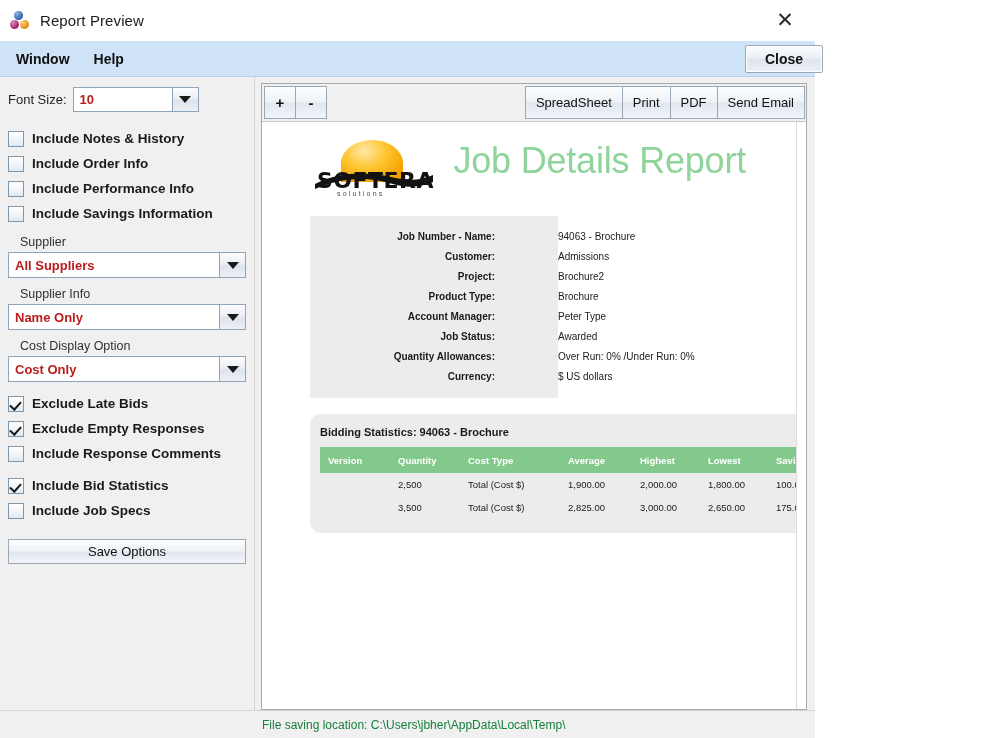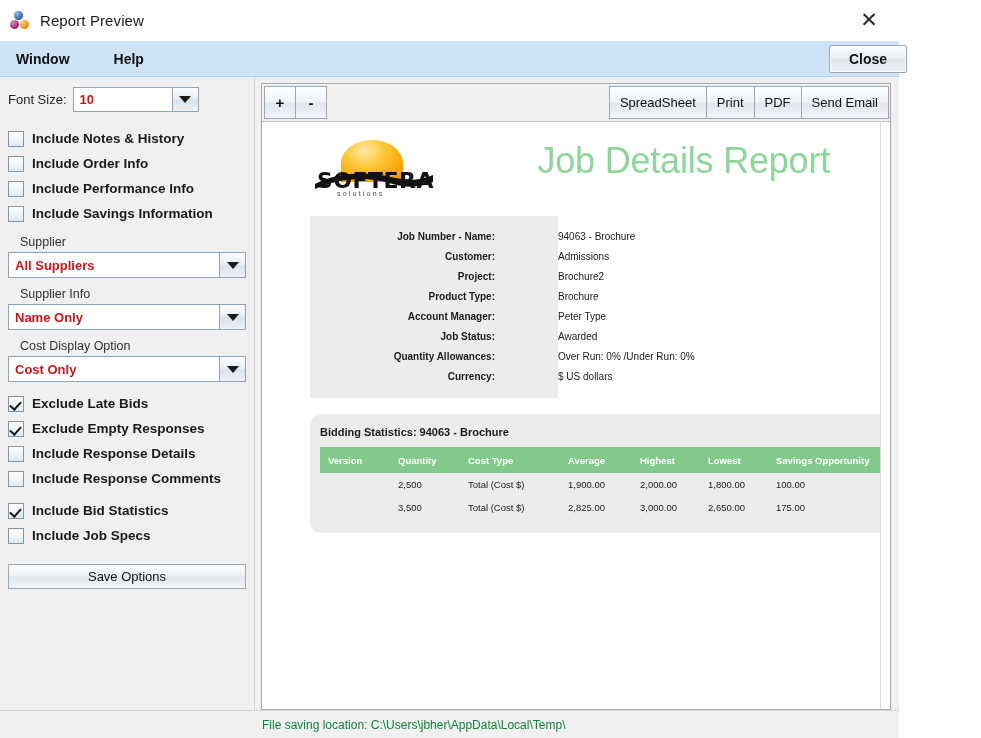--- a/index.html
+++ b/index.html
@@ -6,21 +6,21 @@
   html, body {
     margin: 0; padding: 0;
     width: 981px; height: 738px;
     background: #ffffff;
     font-family: "Liberation Sans", sans-serif;
     overflow: hidden;
   }
 
   #app {
     position: relative;
-    width: 899px; height: 738px;
+    width: 815px; height: 738px;
     background: #f0f0f0;
     display: flex; flex-direction: column;
   }
 
   
   .titlebar {
     height: 41px;
     background: #ffffff;
     display: flex; align-items: center;
     position: relative;
@@ -46,21 +46,20 @@
     line-height: 1; cursor: pointer;
   }
 
   
   .menubar {
     height: 36px; flex: 0 0 36px;
     background: #cfe3f6;
     display: flex; align-items: center;
     position: relative;
     border-bottom: 1px solid #b9cfe3;
-    gap: 20px;
   }
   .menu-item {
     font-size: 14px; font-weight: bold; color: #111;
     padding: 2px 10px; margin-left: 4px; cursor: pointer;
   }
   .menu-item:first-child { margin-left: 6px; }
 
   .close-btn {
     position: absolute; right: -8px; top: 4px;
     width: 78px; height: 28px;
@@ -357,24 +356,20 @@
 
         <div class="sep-gap"></div>
 
         <div class="chk-row">
           <span class="chk on"></span>
           <span class="chk-label">Exclude Late Bids</span>
         </div>
         <div class="chk-row">
           <span class="chk on"></span>
           <span class="chk-label">Exclude Empty Responses</span>
-        </div>
-        <div class="chk-row">
-          <span class="chk"></span>
-          <span class="chk-label">Include Response Details</span>
         </div>
         <div class="chk-row">
           <span class="chk"></span>
           <span class="chk-label">Include Response Comments</span>
         </div>
 
         <div class="sep-gap"></div>
 
         <div class="chk-row">
           <span class="chk on"></span>

